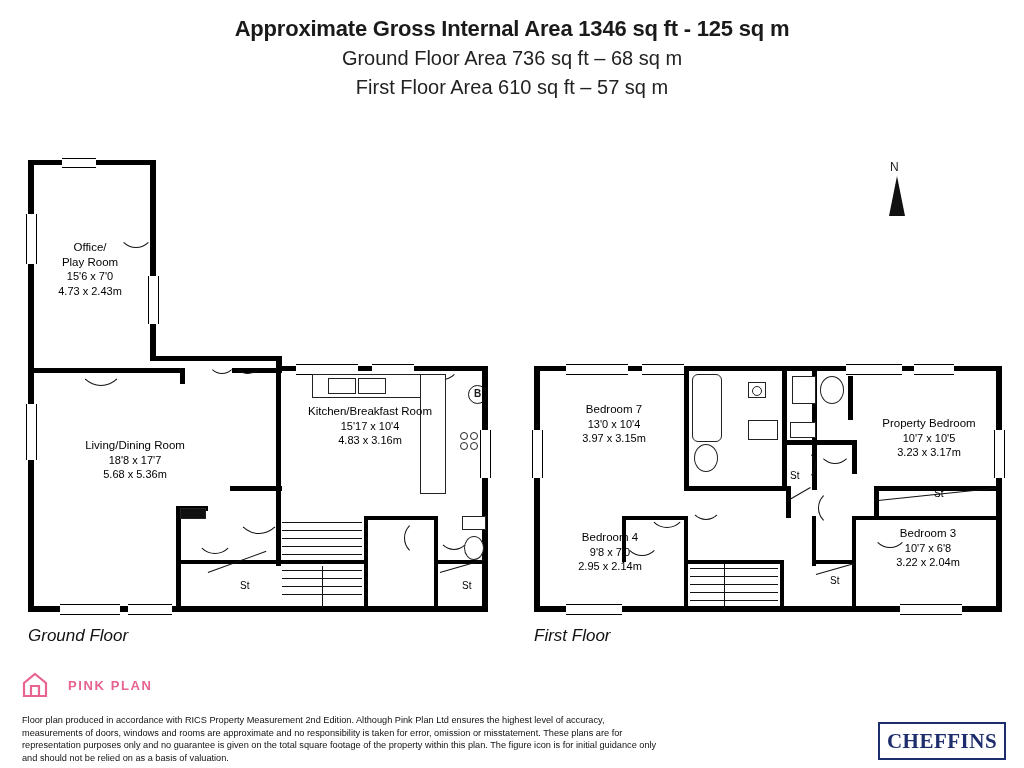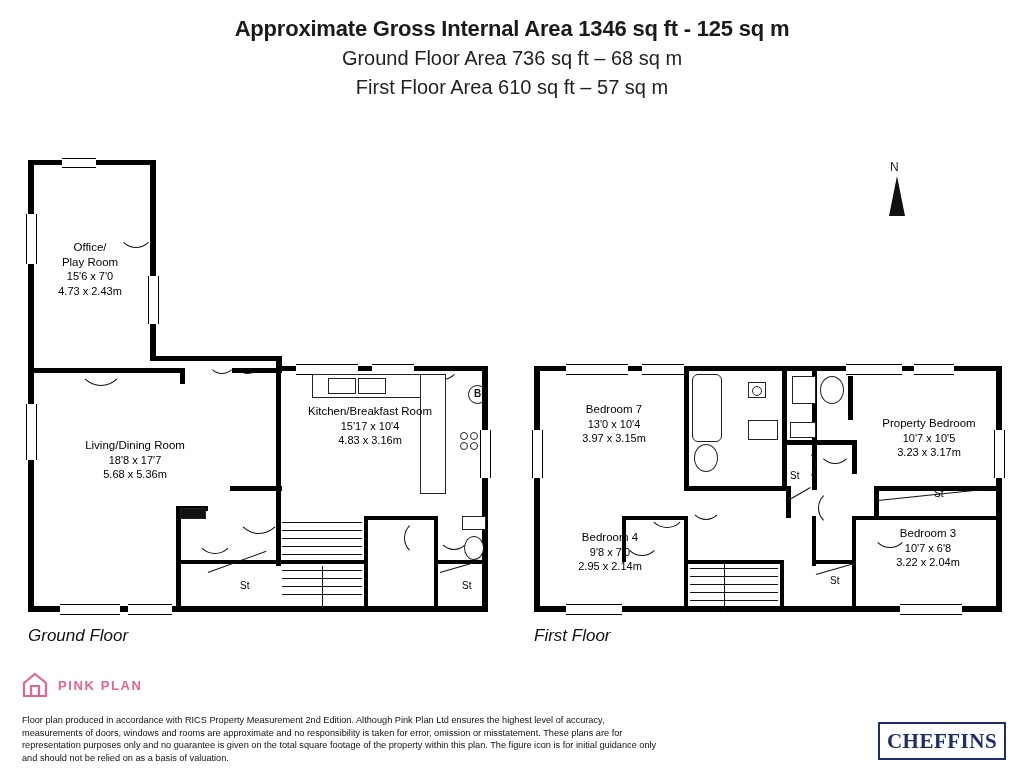--- a/index.html
+++ b/index.html
@@ -121,20 +121,21 @@
   }
   .brand .logo-house {
     width: 26px; height: 26px;
     position: relative;
   }
   .brand .brand-text {
     font-size: 13px;
     letter-spacing: 1.6px;
     color: #e8638f;
     font-weight: bold;
+    margin-left: 10px;
   }
   .disclaimer {
     position: absolute;
     left: 22px;
     top: 714px;
     width: 640px;
     font-size: 9.2px;
     line-height: 12.6px;
     color: #111;
   }

